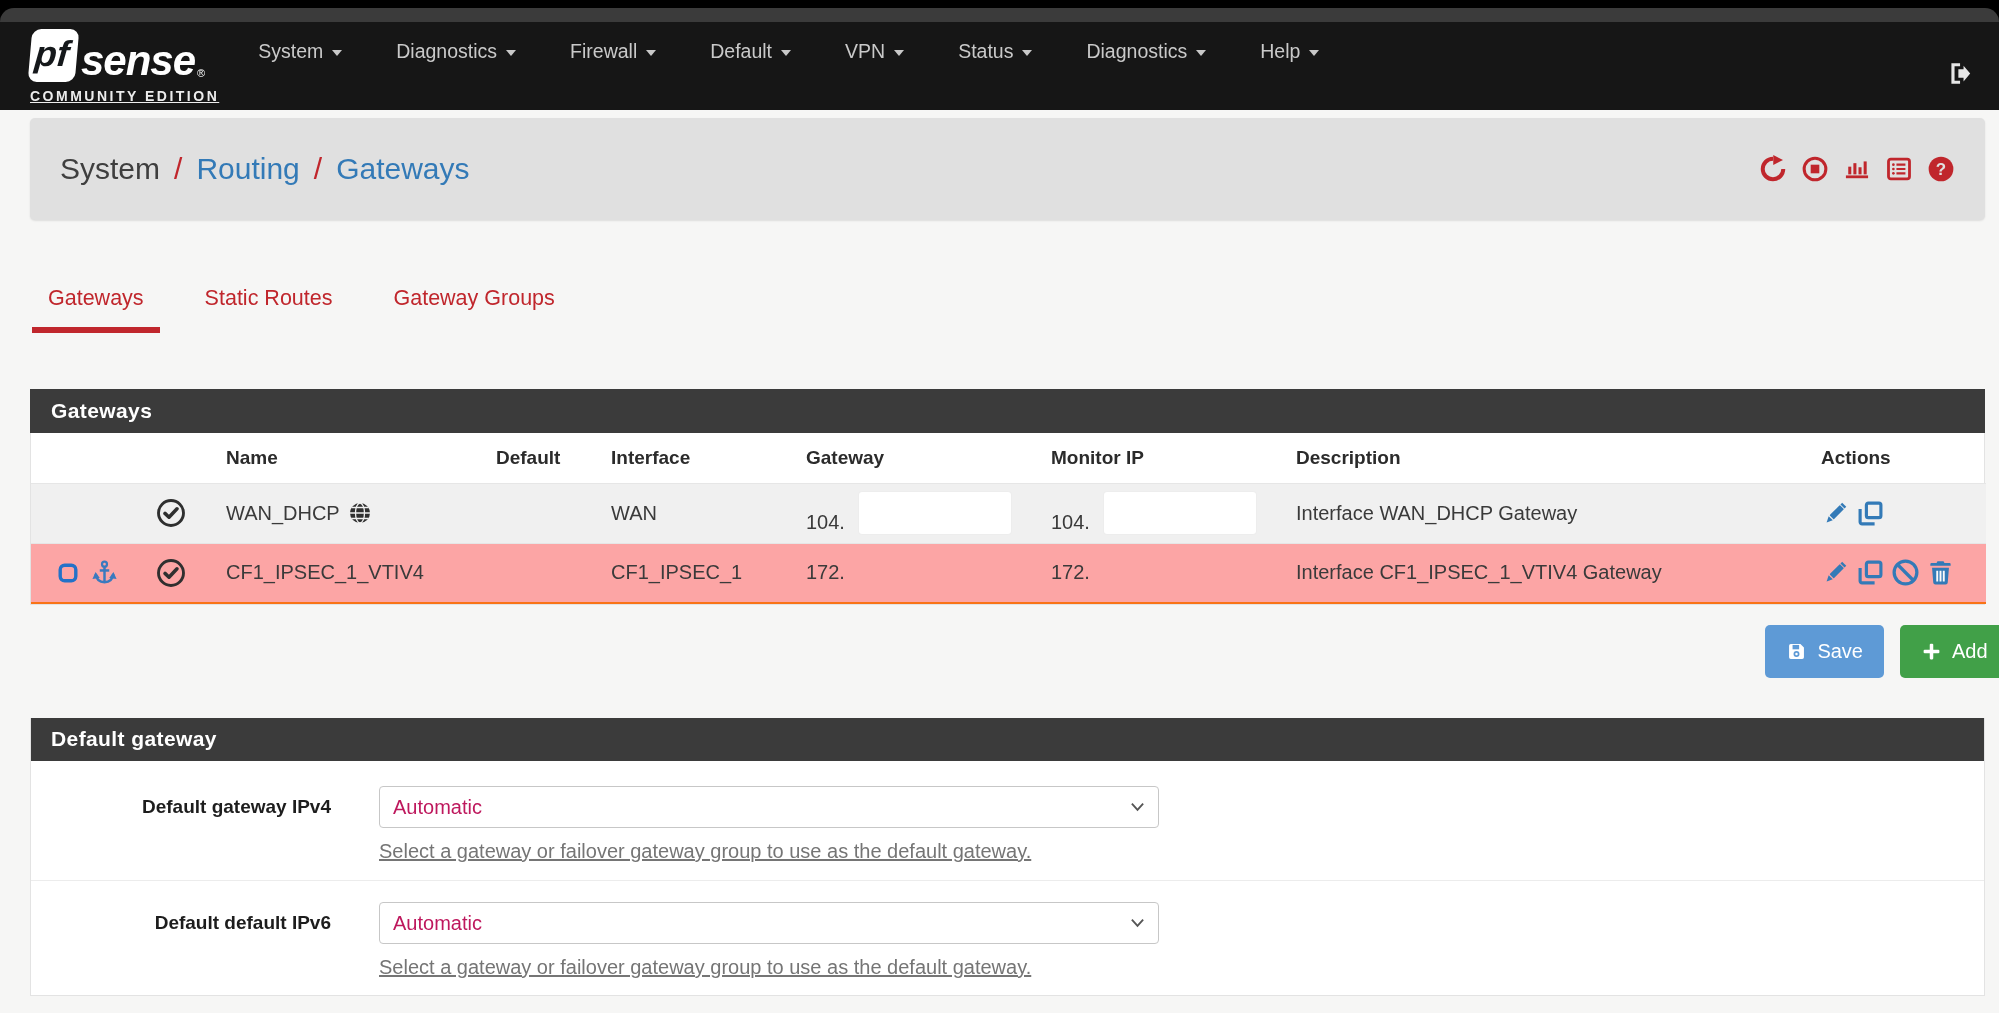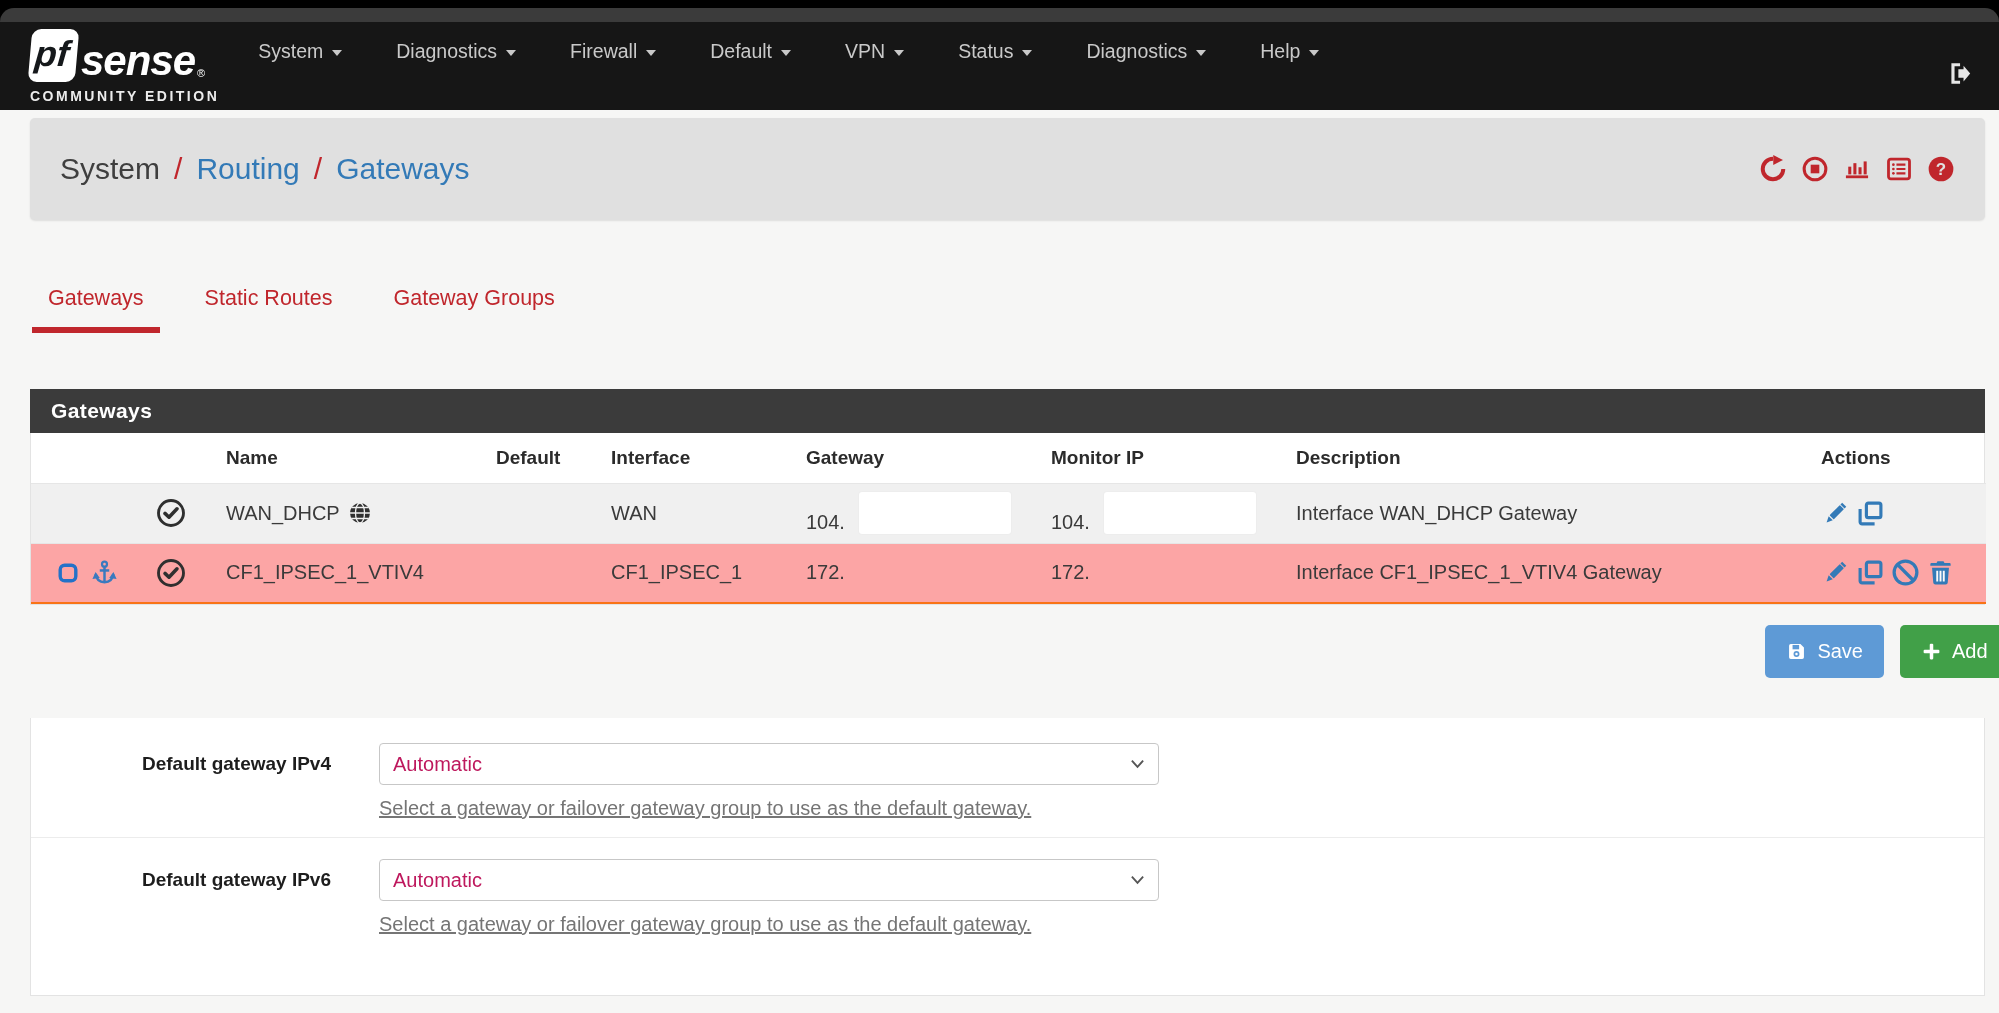--- a/index.html
+++ b/index.html
@@ -17,21 +17,21 @@
 
   
   .navbar { position:absolute; top:22px; left:0; width:100%; height:88px; background:#161616;
             display:flex; align-items:center; padding-left:30px; }
   .brand { display:flex; flex-direction:column; cursor:pointer; }
   .brand-top { display:flex; align-items:flex-end; }
   .pf-box { background:#fff; color:#15181b; font-weight:bold; font-style:italic; font-size:36px;
             line-height:1; padding:7px 8px 10px 5px; border-radius:9px; transform:skewX(-5deg); }
   .sense { color:#fff; font-weight:bold; font-style:italic; font-size:42px; line-height:1; letter-spacing:-1px; margin-left:4px; }
   .reg { color:#fff; font-size:11px; margin:0 0 3px 2px; font-style:normal; }
-  .edition { color:#ededed; font-size:14px; font-weight:bold; letter-spacing:2.5px; margin-top:6px; }
+  .edition { color:#ededed; font-size:14px; font-weight:bold; letter-spacing:2.5px; margin-top:6px;text-decoration:underline; }
   .nav-menu { list-style:none; display:flex; margin-left:12px; margin-top:-30px; }
   .nav-menu li { display:flex; align-items:center; gap:9px; padding:0 27px; font-size:19.5px; color:#c9c9c9; cursor:pointer; }
   .caret { width:0; height:0; border-left:5.5px solid transparent; border-right:5.5px solid transparent;
            border-top:6px solid #c9c9c9; margin-top:3px; }
   .signout { position:absolute; right:26px; top:38px; width:27px; height:27px; color:#e6e6e6; cursor:pointer; }
 
   
   .breadcrumb-bar { position:absolute; top:118px; left:30px; width:1955px; height:102px; background:#e0e0e0;
                     border-radius:5px; display:flex; align-items:center; justify-content:space-between;
                     padding:0 30px; box-shadow:0 1px 2px rgba(0,0,0,0.10); }
@@ -382,39 +382,40 @@
         <svg viewBox="0 0 24 24" fill="currentColor">
             <rect x="10" y="3" width="4" height="18" rx="1.2"></rect>
             <rect x="3" y="10" width="18" height="4" rx="1.2"></rect>
           </svg>
       </span>
       <span>Add</span>
     </button>
   </div>
 
   <section class="panel dg-panel">
+    <div class="panel-header">Default gateway</div>
     <div class="panel-body">
       <div class="form-row">
         <div class="fr-label">Default gateway IPv4</div>
         <div class="fr-control">
           <div class="select-wrap">
             <select>
               <option>Automatic</option>
             </select>
             <span class="chev icon">
               <svg viewBox="0 0 16 10">
                   <path d="M2 1.5 L8 8 L14 1.5" fill="none" stroke="#555" stroke-width="2"></path>
                 </svg>
             </span>
           </div>
           <div class="fr-help">Select a gateway or failover gateway group to use as the default gateway.</div>
         </div>
       </div>
       <div class="form-row">
-        <div class="fr-label">Default gateway IPv6</div>
+        <div class="fr-label">Default default IPv6</div>
         <div class="fr-control">
           <div class="select-wrap">
             <select>
               <option>Automatic</option>
             </select>
             <span class="chev icon">
               <svg viewBox="0 0 16 10">
                   <path d="M2 1.5 L8 8 L14 1.5" fill="none" stroke="#555" stroke-width="2"></path>
                 </svg>
             </span>

